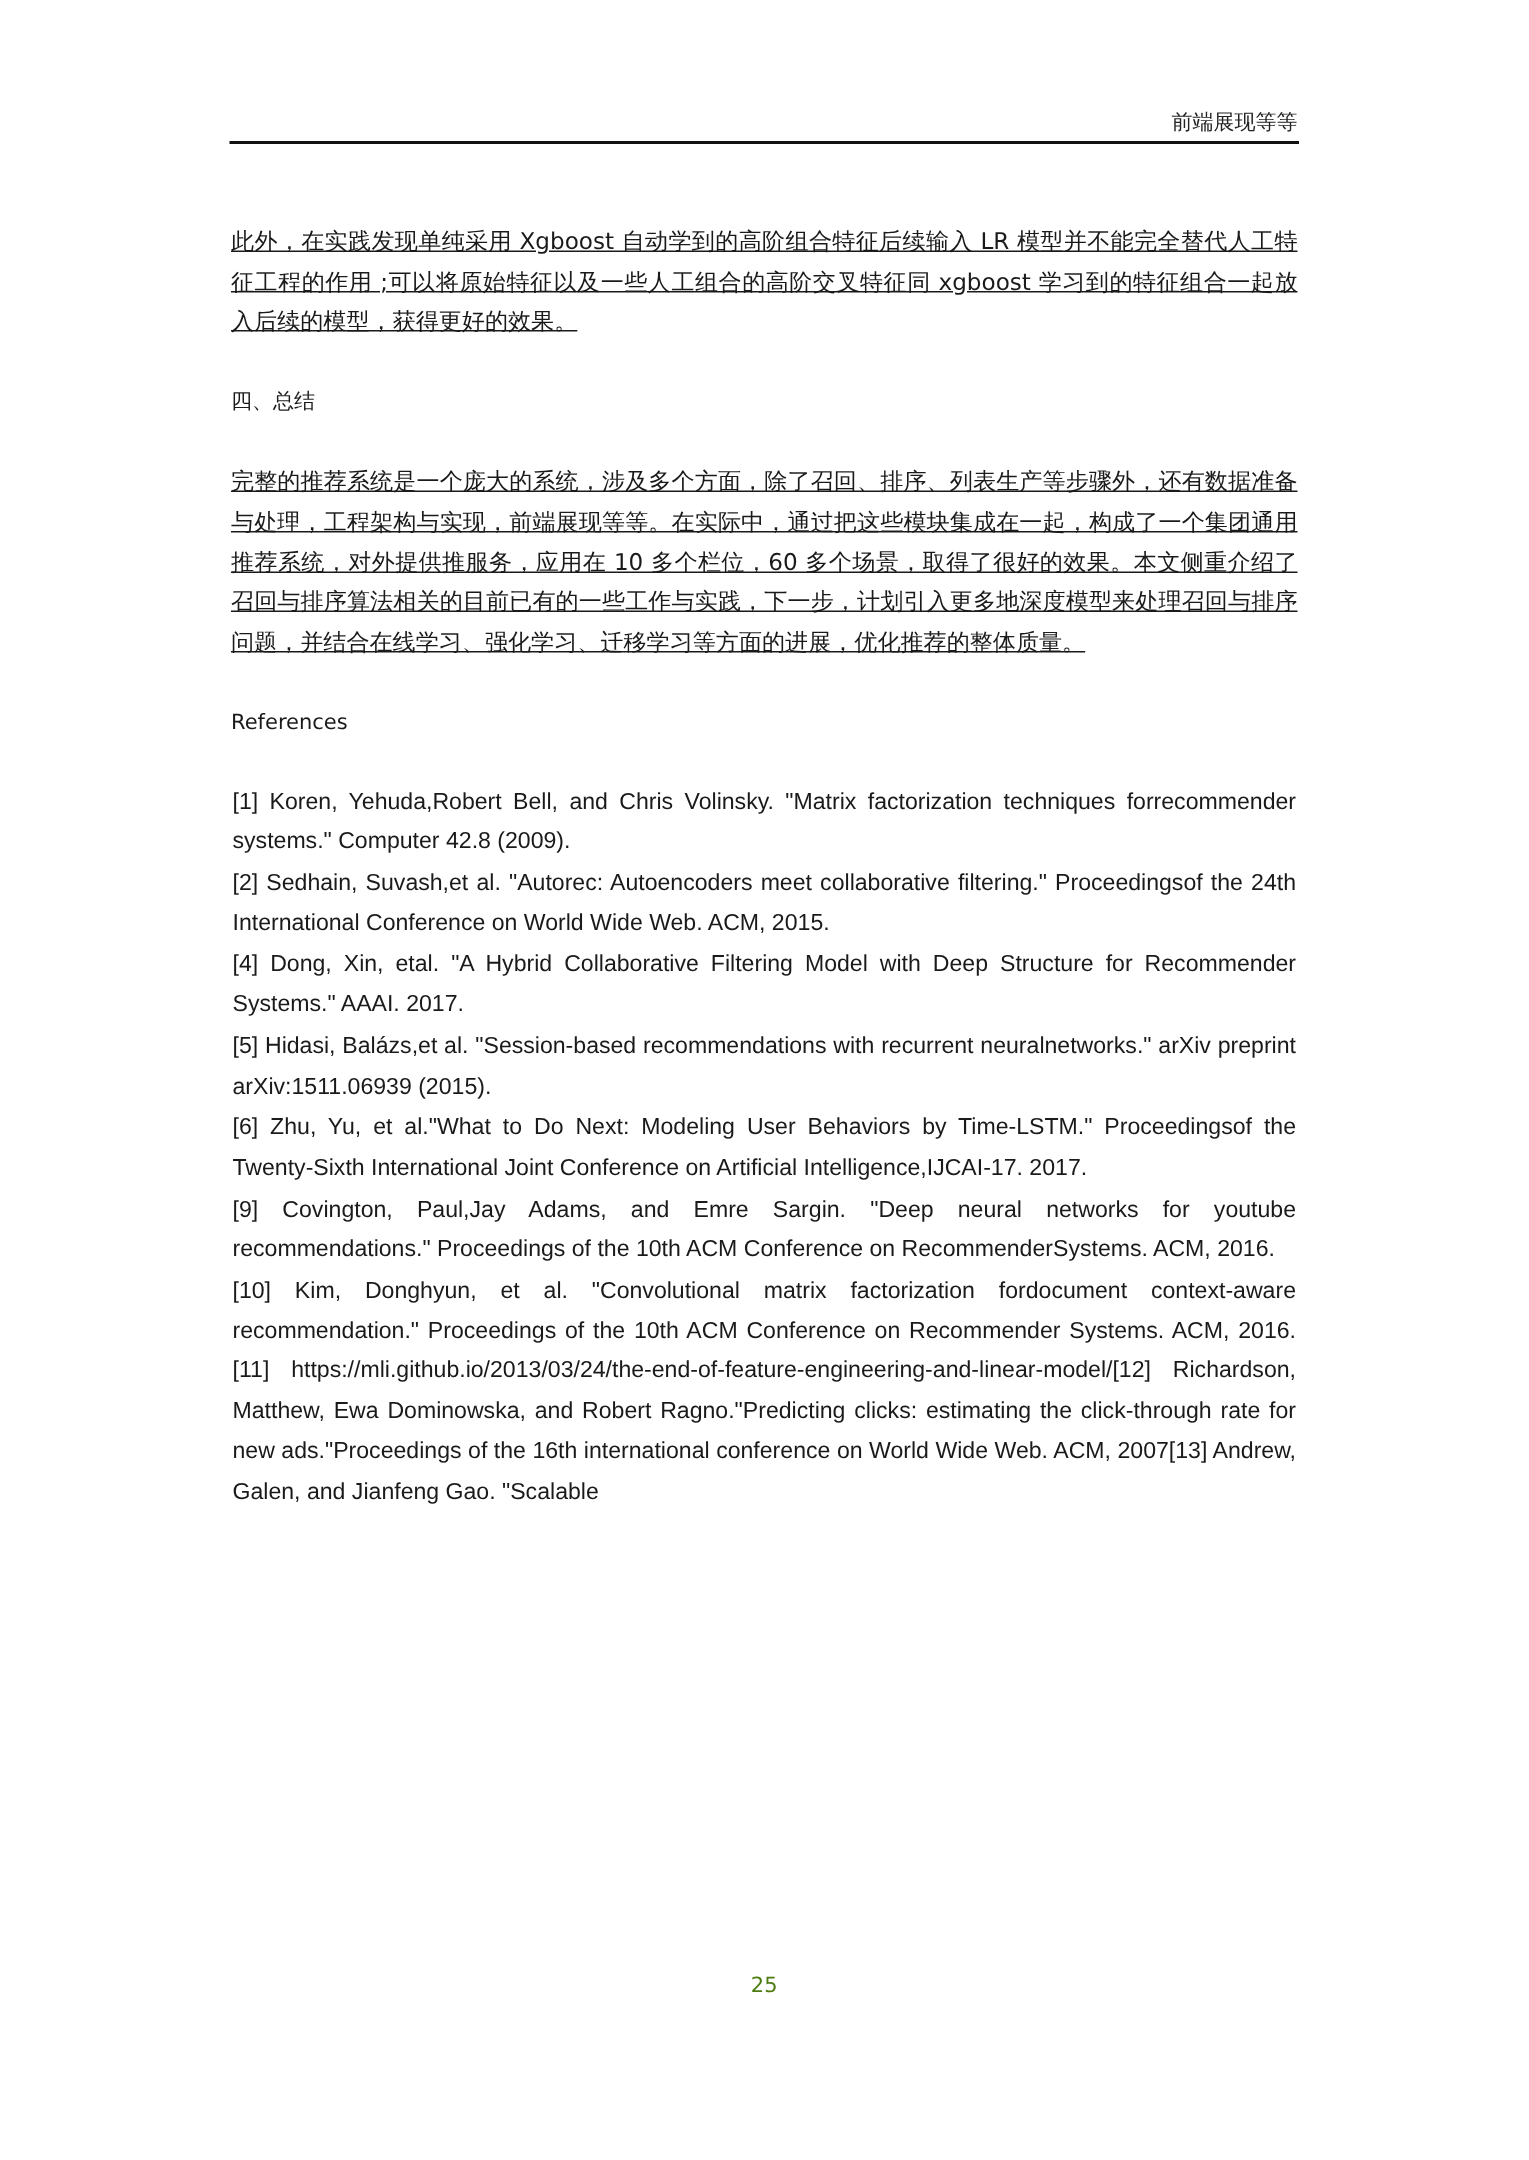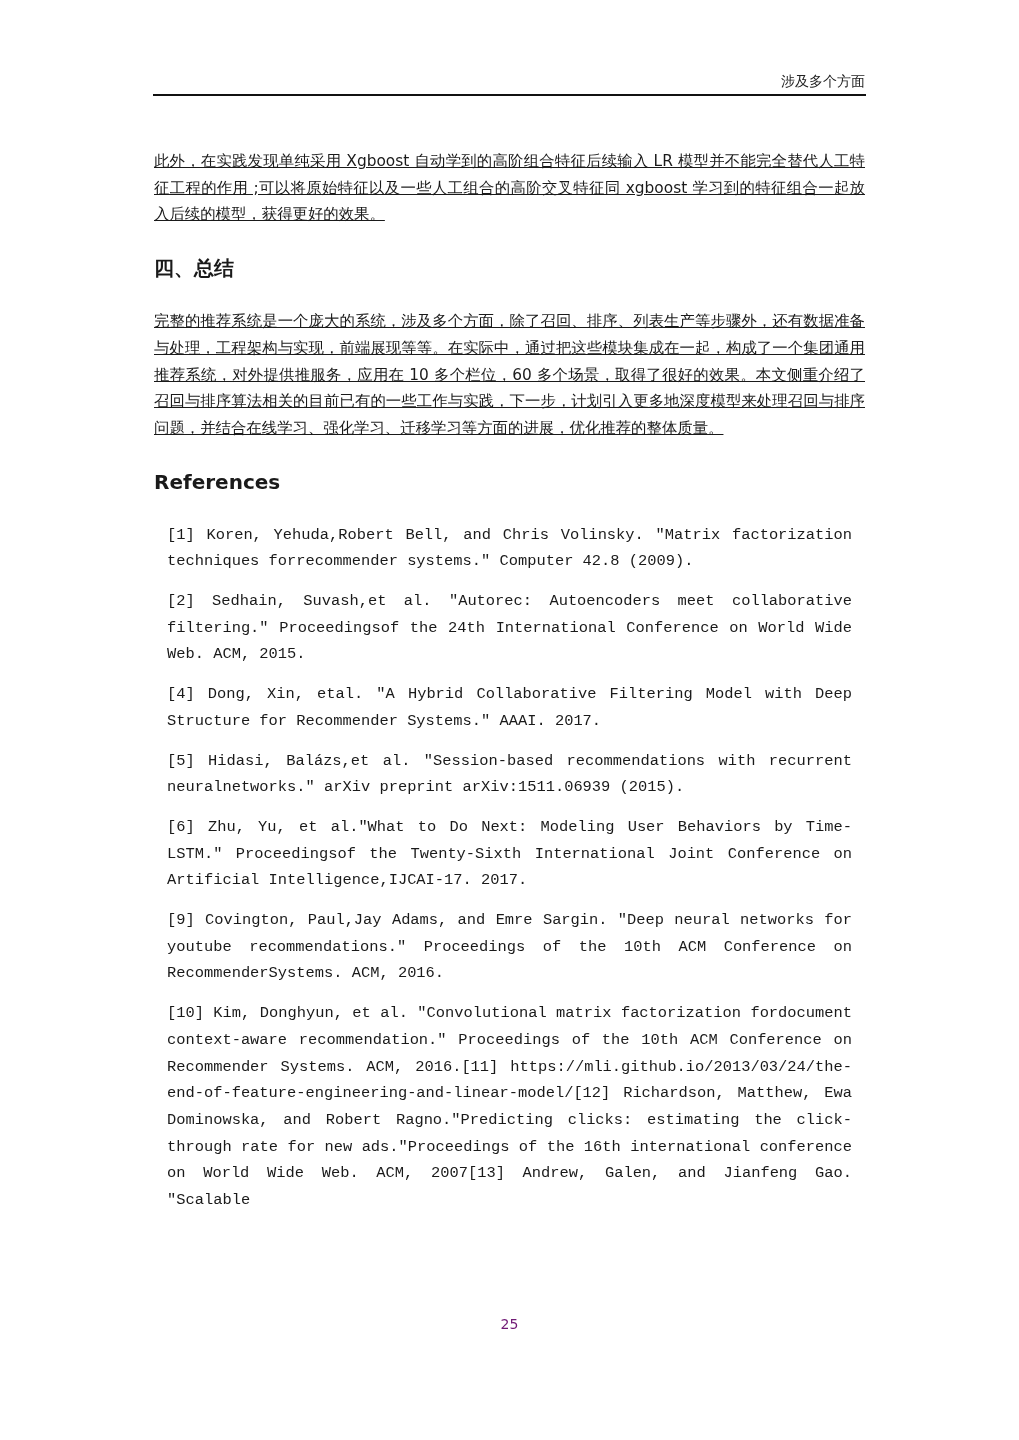--- a/index.html
+++ b/index.html
@@ -3,31 +3,31 @@
 <meta charset="utf-8">
 <style>
   html, body { margin: 0; padding: 0; background: #ffffff; }
   body { width: 1019px; height: 1440px; position: relative; overflow: hidden;
          font-family: "DejaVu Sans", "Liberation Sans", sans-serif; color: #1a1a1a; }
   .header-title { position: absolute; top: 73px; right: 154px; font-size: 14px; color: #222; }
   .header-rule { position: absolute; top: 94px; left: 153px; width: 713px; height: 2px; background: #111; }
   .content { position: absolute; left: 154px; top: 148px; width: 711px; }
   .para { font-size: 15.4px; line-height: 26.7px; text-align: justify; margin: 0; letter-spacing: 0; }
   .para-cn { margin-bottom: 27px; text-decoration: underline; }
-  .heading { font-size: 20px; font-weight: bold; margin: 0 0 27px 0; line-height: 26px; }
+  .heading { font-size: 14px; font-weight: normal; margin: 0 0 27px 0; line-height: 26px; }
   .refs-heading { margin-top: 0; }
-  .ref { font-size: 15.4px; line-height: 26.7px; text-align: justify; margin: 13px;
-         font-family: Liberation Mono, monospace; }
-  .page-number { position: absolute; top: 1316px; left: 0; width: 1019px; text-align: center; font-size: 14px; color: #701a75; }
+  .ref { font-size: 15.4px; line-height: 26.7px; text-align: justify; margin: 1px;
+         font-family: Liberation Sans, sans-serif; }
+  .page-number { position: absolute; top: 1316px; left: 0; width: 1019px; text-align: center; font-size: 14px; color: #4d7c0f; }
 </style>
 </head>
 <body>
 
 <div>
-  <div class="header-title">涉及多个方面</div>
+  <div class="header-title">前端展现等等</div>
   <div class="header-rule"></div>
 </div>
 
 <div class="content">
   <p class="para para-cn">此外，在实践发现单纯采用 Xgboost 自动学到的高阶组合特征后续输入 LR 模型并不能完全替代人工特征工程的作用 ;可以将原始特征以及一些人工组合的高阶交叉特征同 xgboost 学习到的特征组合一起放入后续的模型，获得更好的效果。</p>
 
   <h2 class="heading">四、总结</h2>
   <p class="para para-cn">完整的推荐系统是一个庞大的系统，涉及多个方面，除了召回、排序、列表生产等步骤外，还有数据准备与处理，工程架构与实现，前端展现等等。在实际中，通过把这些模块集成在一起，构成了一个集团通用推荐系统，对外提供推服务，应用在 10 多个栏位，60 多个场景，取得了很好的效果。本文侧重介绍了召回与排序算法相关的目前已有的一些工作与实践，下一步，计划引入更多地深度模型来处理召回与排序问题，并结合在线学习、强化学习、迁移学习等方面的进展，优化推荐的整体质量。</p>
 
   <h2 class="heading refs-heading">References</h2>

